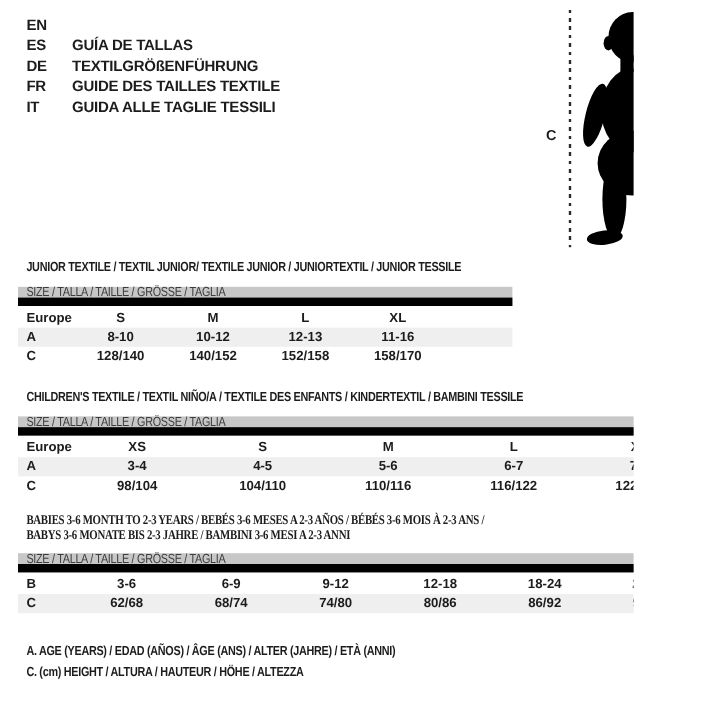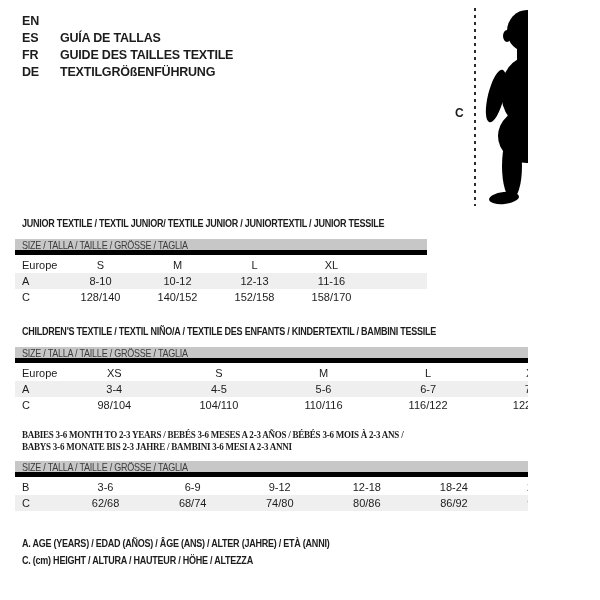--- a/index.html
+++ b/index.html
@@ -18,24 +18,24 @@
 
   
   .dotted-line { position:absolute; left:474px; top:8px; width:2px; height:198px;
     background:repeating-linear-gradient(to bottom, #2b2b2b 0 3px, transparent 3px 7px); }
   .figure-label { position:absolute; left:455px; top:106px; font-weight:bold; font-size:12px; }
   .baby-svg { position:absolute; left:478px; top:8px; }
 
   
   .section-title { position:absolute; left:22px; font-weight:bold; font-size:11px; line-height:12px; }
   .size-bar { position:absolute; left:15px; height:16px; background:#c7c7c7;
-              border-bottom:5px solid #000000; font-size:11px; color:#3c3c3c;
+              border-bottom:7px solid #000000; font-size:11px; color:#3c3c3c;
               display:flex; align-items:center; padding-left:7px; box-sizing:border-box; }
   .tbl { position:absolute; left:15px; font-size:11px; }
-  .trow { display:grid; height:16px; align-items:center; }
+  .trow { display:grid; height:16px; align-items:center;font-weight:bold; }
   .t1 .trow { grid-template-columns:47px 77px 77px 77px 77px; width:412px; }
   .t2 .trow { grid-template-columns:47px repeat(5, 104.6px); width:570px; }
   .t3 .trow { grid-template-columns:47px repeat(6, 87.1px); width:570px; }
   .stripe { background:#efefef; }
   .cell { text-align:center; }
   .cell.lbl { text-align:left; padding-left:7px; }
 
   
   .notes { position:absolute; left:22px; top:535px; font-weight:bold; font-size:11px; line-height:17px; }
 </style>
@@ -46,26 +46,30 @@
 
   <div class="lang-block">
     <div class="lang-row">
       <span class="lang-code">EN</span>
     </div>
     <div class="lang-row">
       <span class="lang-code">ES</span>
       <span class="lang-title">GUÍA DE TALLAS</span>
     </div>
     <div class="lang-row">
+      <span class="lang-code">DE</span>
+      <span class="lang-title">TEXTILGRÖßENFÜHRUNG</span>
+    </div>
+    <div class="lang-row">
       <span class="lang-code">FR</span>
       <span class="lang-title">GUIDE DES TAILLES TEXTILE</span>
     </div>
     <div class="lang-row">
-      <span class="lang-code">DE</span>
-      <span class="lang-title">TEXTILGRÖßENFÜHRUNG</span>
+      <span class="lang-code">IT</span>
+      <span class="lang-title">GUIDA ALLE TAGLIE TESSILI</span>
     </div>
   </div>
 
   <div class="dotted-line"></div>
   <div class="figure-label">C</div>
   <svg class="baby-svg" width="100" height="200" viewBox="0 0 100 200" fill="#000000">
     <ellipse cx="49" cy="23" rx="20" ry="21"></ellipse>
     <ellipse cx="29" cy="28" rx="4" ry="6"></ellipse>
     <ellipse cx="69" cy="28" rx="4" ry="6"></ellipse>
     <rect x="39" y="38" width="20" height="14"></rect>

